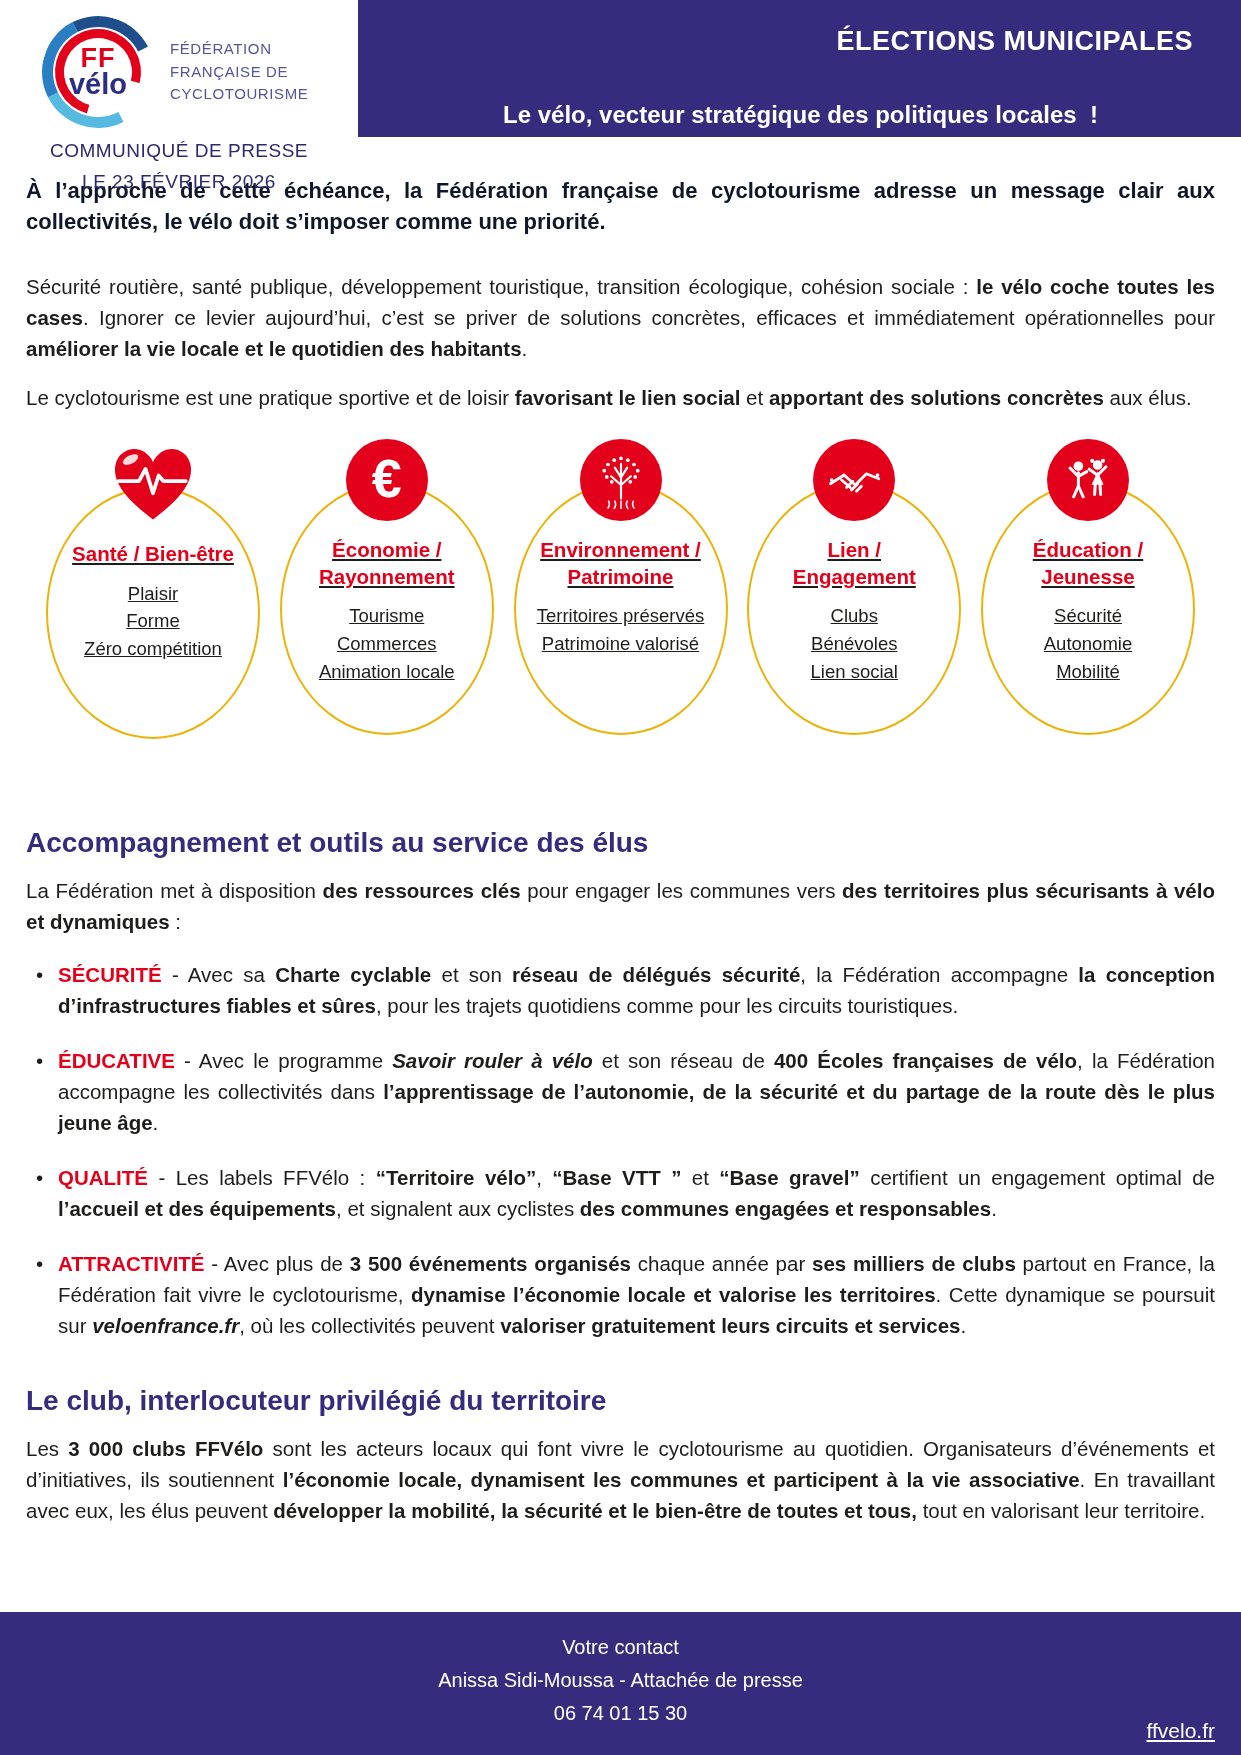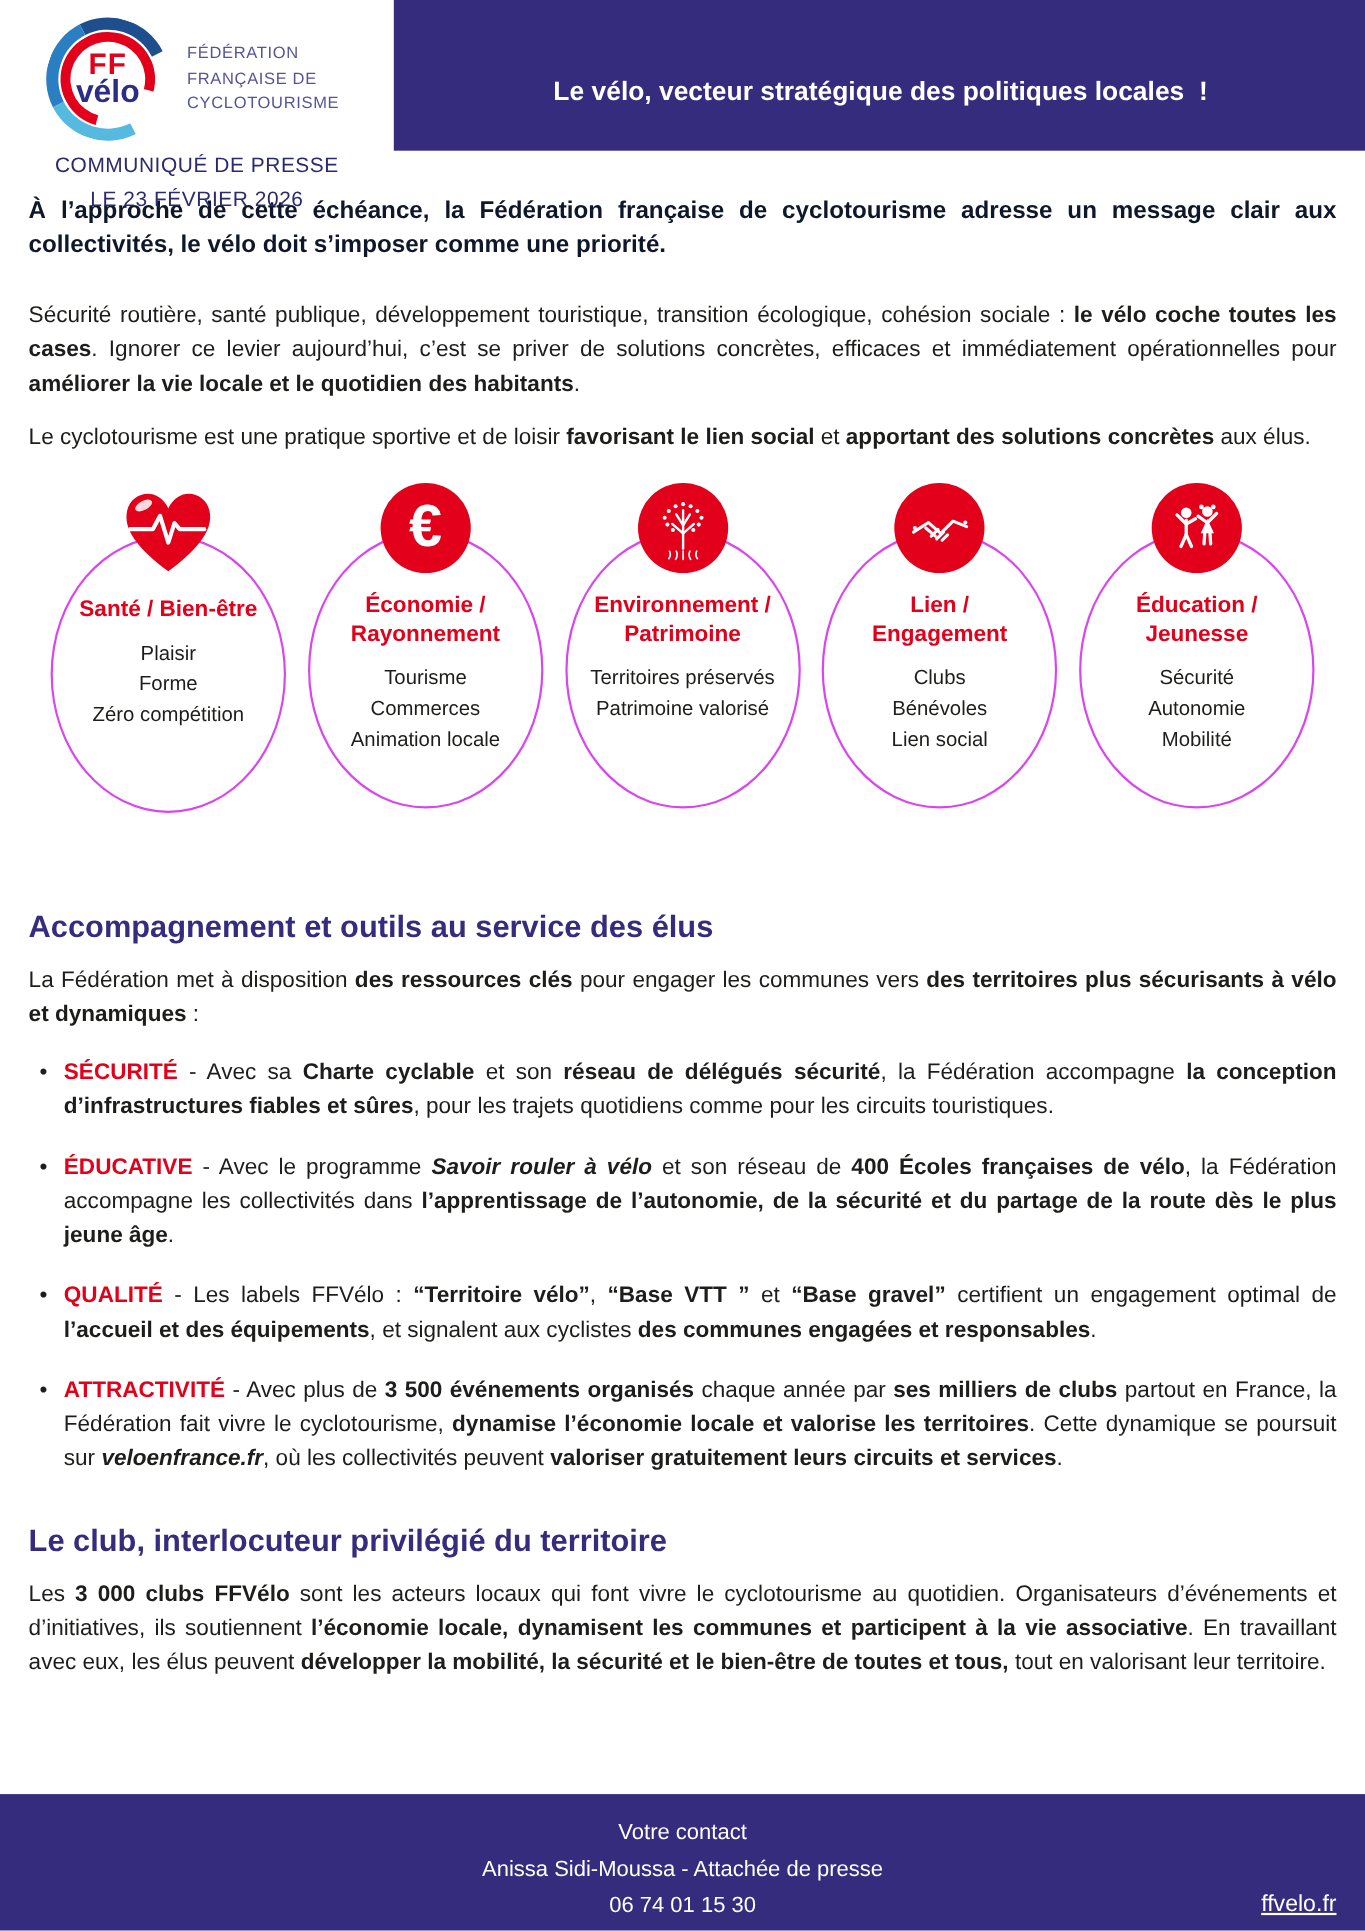--- a/index.html
+++ b/index.html
@@ -39,36 +39,36 @@
   .i{font-style:italic;}
   .red{color:#e2001a;font-weight:bold;}
 
   
   .circles{display:flex;justify-content:space-between;margin:26px 20px 0;}
   .card{width:214px;flex:0 0 214px;}
   .badge{width:82px;height:82px;border-radius:50%;background:#e2001a;margin:0 auto;
          display:flex;align-items:center;justify-content:center;position:relative;z-index:2;}
   .badge.no-bg{background:none;width:94px;height:86px;}
   .euro{color:#fff;font-size:54px;font-weight:bold;line-height:1;margin-top:-4px;}
-  .ring{height:252px;border:2px solid #d946ef;border-radius:50%;margin-top:-38px;
-        box-sizing:border-box;text-align:center;padding:52px 10px 0;}
+  .ring{height:252px;border:2px solid #eab308;border-radius:50%;margin-top:-38px;
+        box-sizing:border-box;text-align:center;padding:52px 10px 0;text-decoration:underline;}
   .c-title{color:#e2001a;font-weight:bold;font-size:20.5px;line-height:1.3;}
   .c-items{margin-top:12px;font-size:18.5px;line-height:1.5;color:#1d1d1b;}
 
   
   .sec-h{margin:88px 0 0;color:#352c7e;font-size:28px;font-weight:bold;}
   .sec-h.second{margin-top:44px;}
   .lead{margin-top:16px;}
   ul.points{margin:22px 0 0;padding:0;list-style:none;}
   ul.points li{position:relative;padding-left:32px;margin-bottom:24px;font-size:20.5px;
                line-height:31px;text-align:justify;}
   ul.points li::before{content:"\2022";position:absolute;left:10px;top:0;color:#1d1d1b;}
 
   
-  .footer{position:absolute;left:0;right:0;bottom:0;height:124px;background:#352c7e;color:#fff;
+  .footer{position:absolute;left:0;right:0;bottom:0;height:143px;background:#352c7e;color:#fff;
           text-align:center;box-sizing:border-box;padding-top:24px;font-size:20px;}
   .footer div{margin-bottom:10px;}
   .site-link{position:absolute;right:26px;bottom:12px;color:#fff;text-decoration:underline;
              font-size:21px;cursor:pointer;}
   svg{display:block;}
 </style>
 </head>
 <body>
 
 <div class="page">
@@ -83,20 +83,21 @@
             <span class="logo-ff">FF</span>
             <span class="logo-velo">vélo</span>
           </div>
         </div>
         <div class="org">FÉDÉRATION<br>FRANÇAISE DE<br>CYCLOTOURISME</div>
       </div>
       <div class="kicker">COMMUNIQUÉ DE PRESSE</div>
       <div class="date">LE 23 FÉVRIER 2026</div>
     </div>
     <div class="banner">
+      <div class="banner-title">ÉLECTIONS MUNICIPALES</div>
       <div class="banner-subtitle">Le vélo, vecteur stratégique des politiques locales&nbsp;&nbsp;!</div>
     </div>
   </header>
 
   <main class="content">
 
     <p class="intro">À l’approche de cette échéance, la Fédération française de cyclotourisme adresse un message clair aux collectivités, le vélo doit s’imposer comme une priorité.</p>
 
     <p class="body-p"><span>Sécurité routière, santé publique, développement touristique, transition écologique, cohésion sociale : </span><span class="b">le vélo coche toutes les cases</span><span>. Ignorer ce levier aujourd’hui, c’est se priver de solutions concrètes, efficaces et immédiatement opérationnelles pour </span><span class="b">améliorer la vie locale et le quotidien des habitants</span><span>.</span></p>
     <p class="body-p mt-sm"><span>Le cyclotourisme est une pratique sportive et de loisir </span><span class="b">favorisant le lien social</span><span> et </span><span class="b">apportant des solutions concrètes</span><span> aux élus.</span></p>

